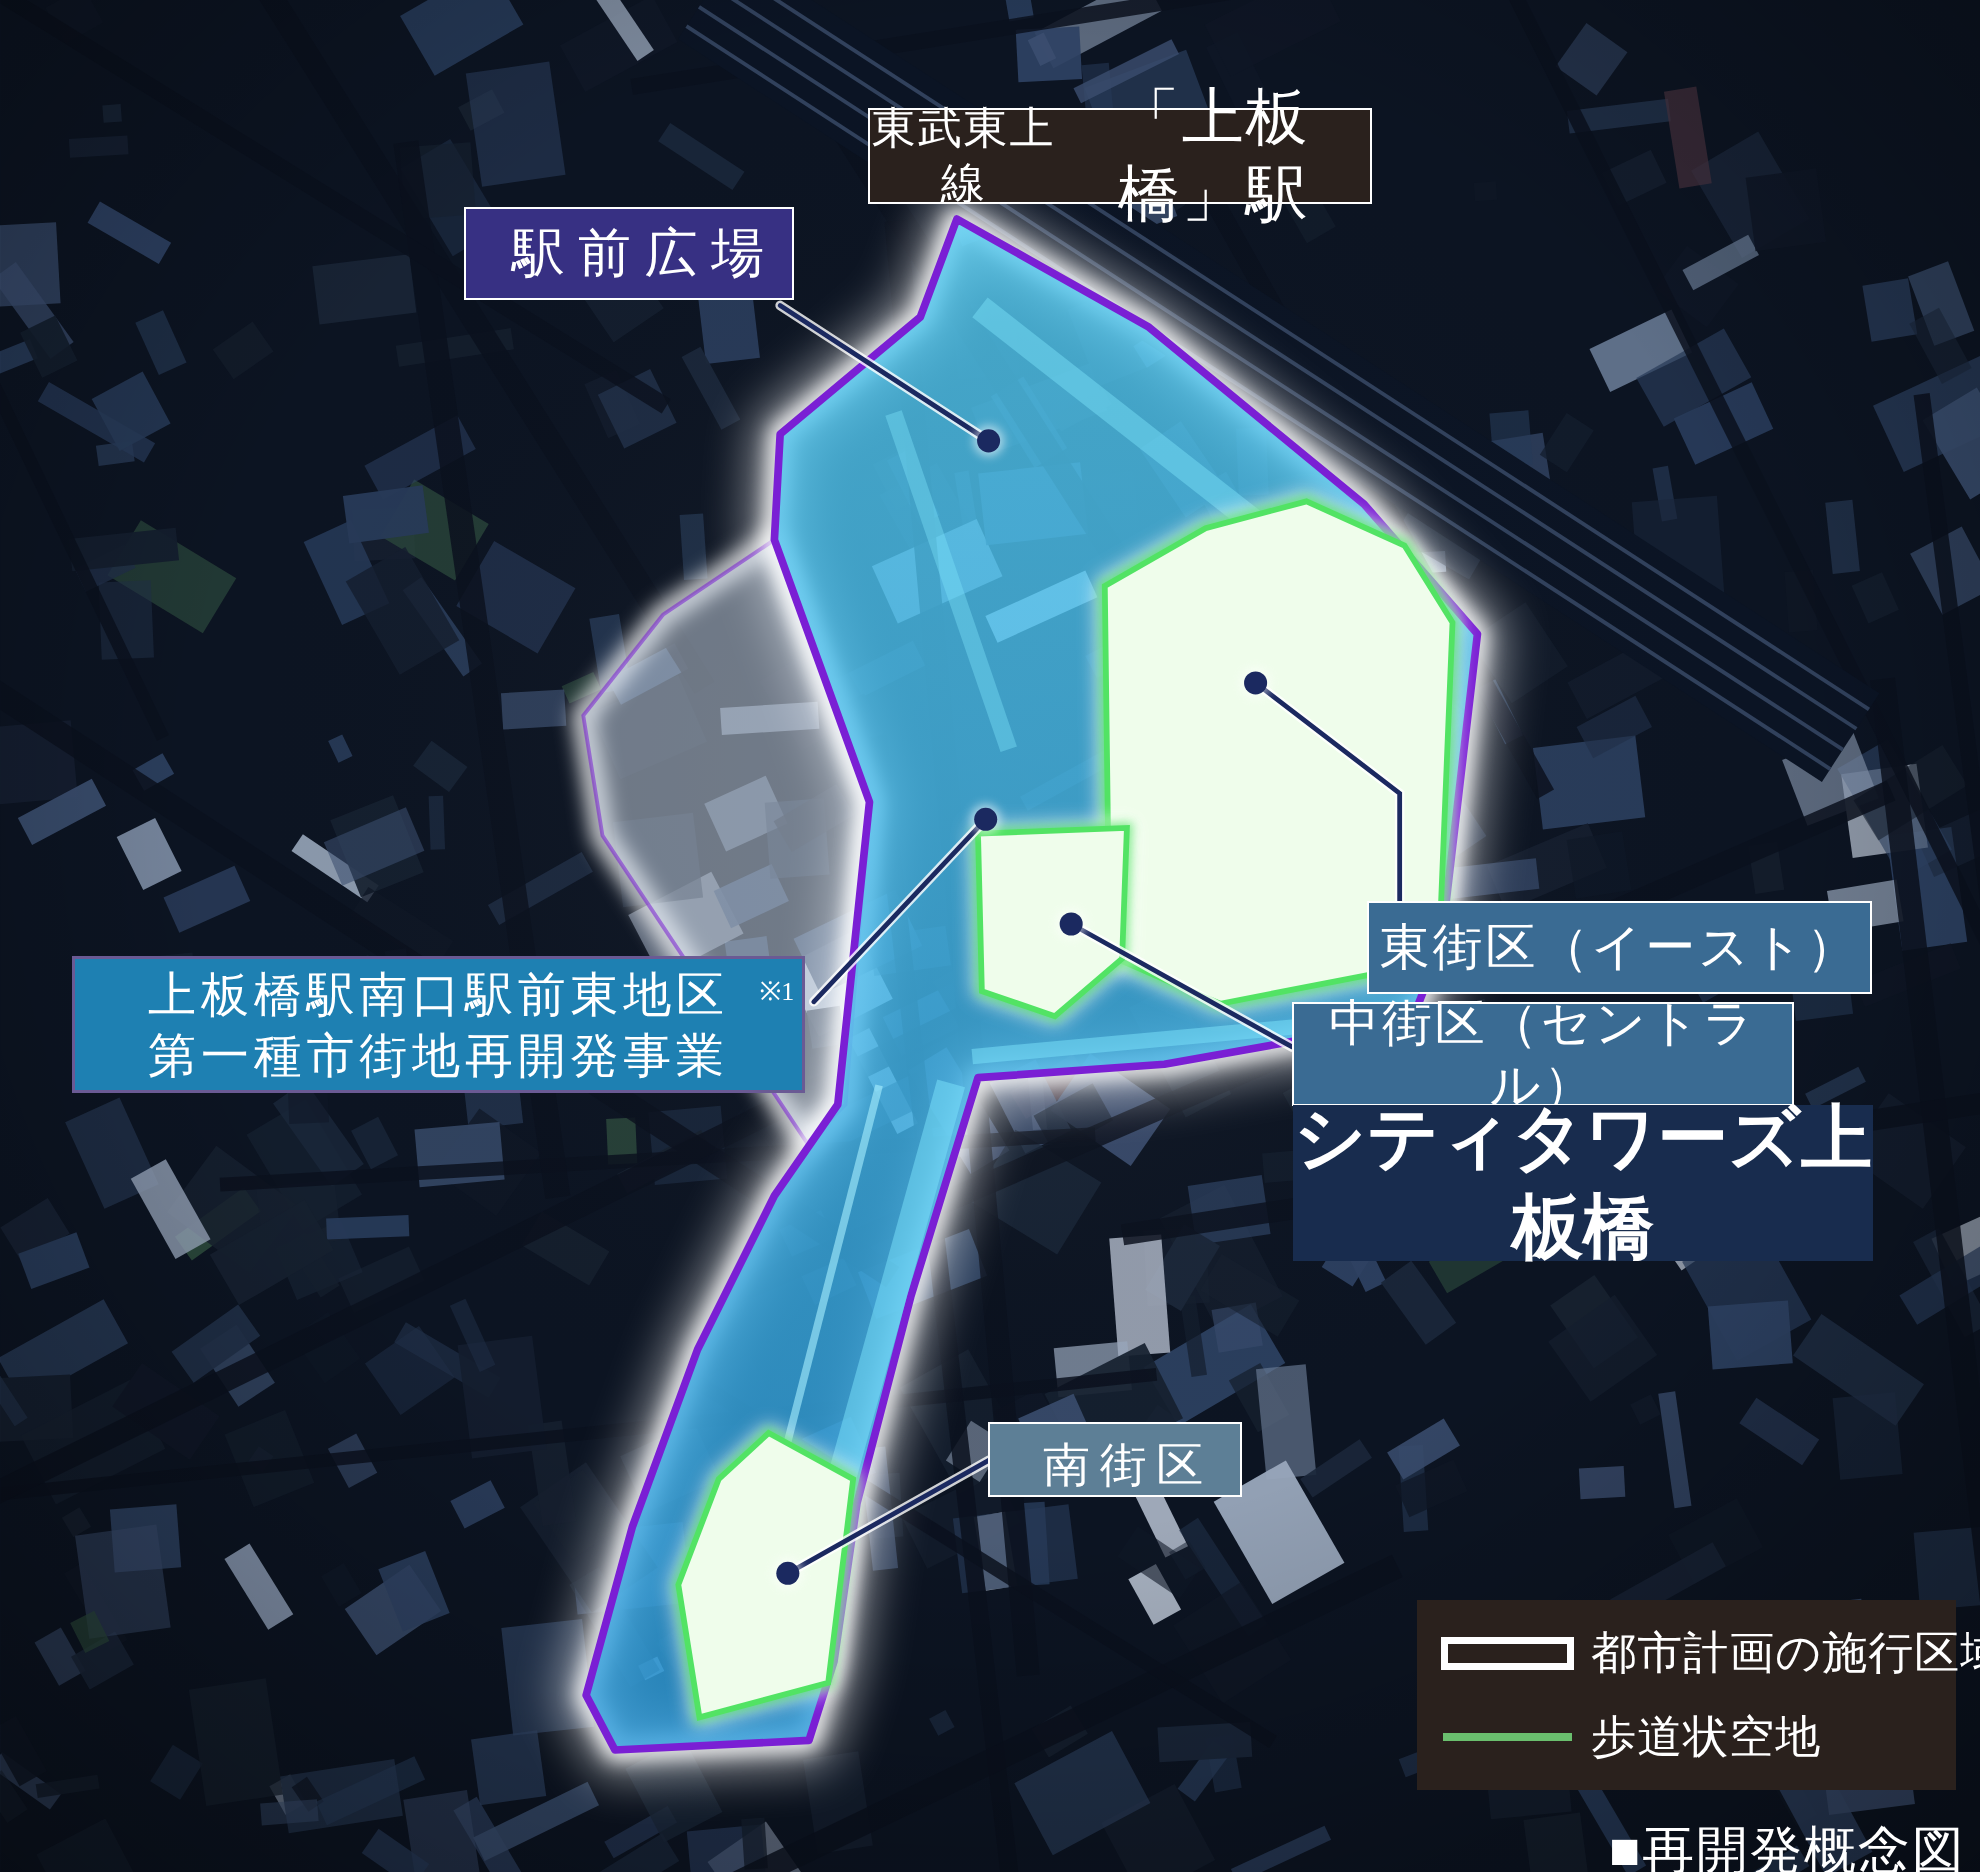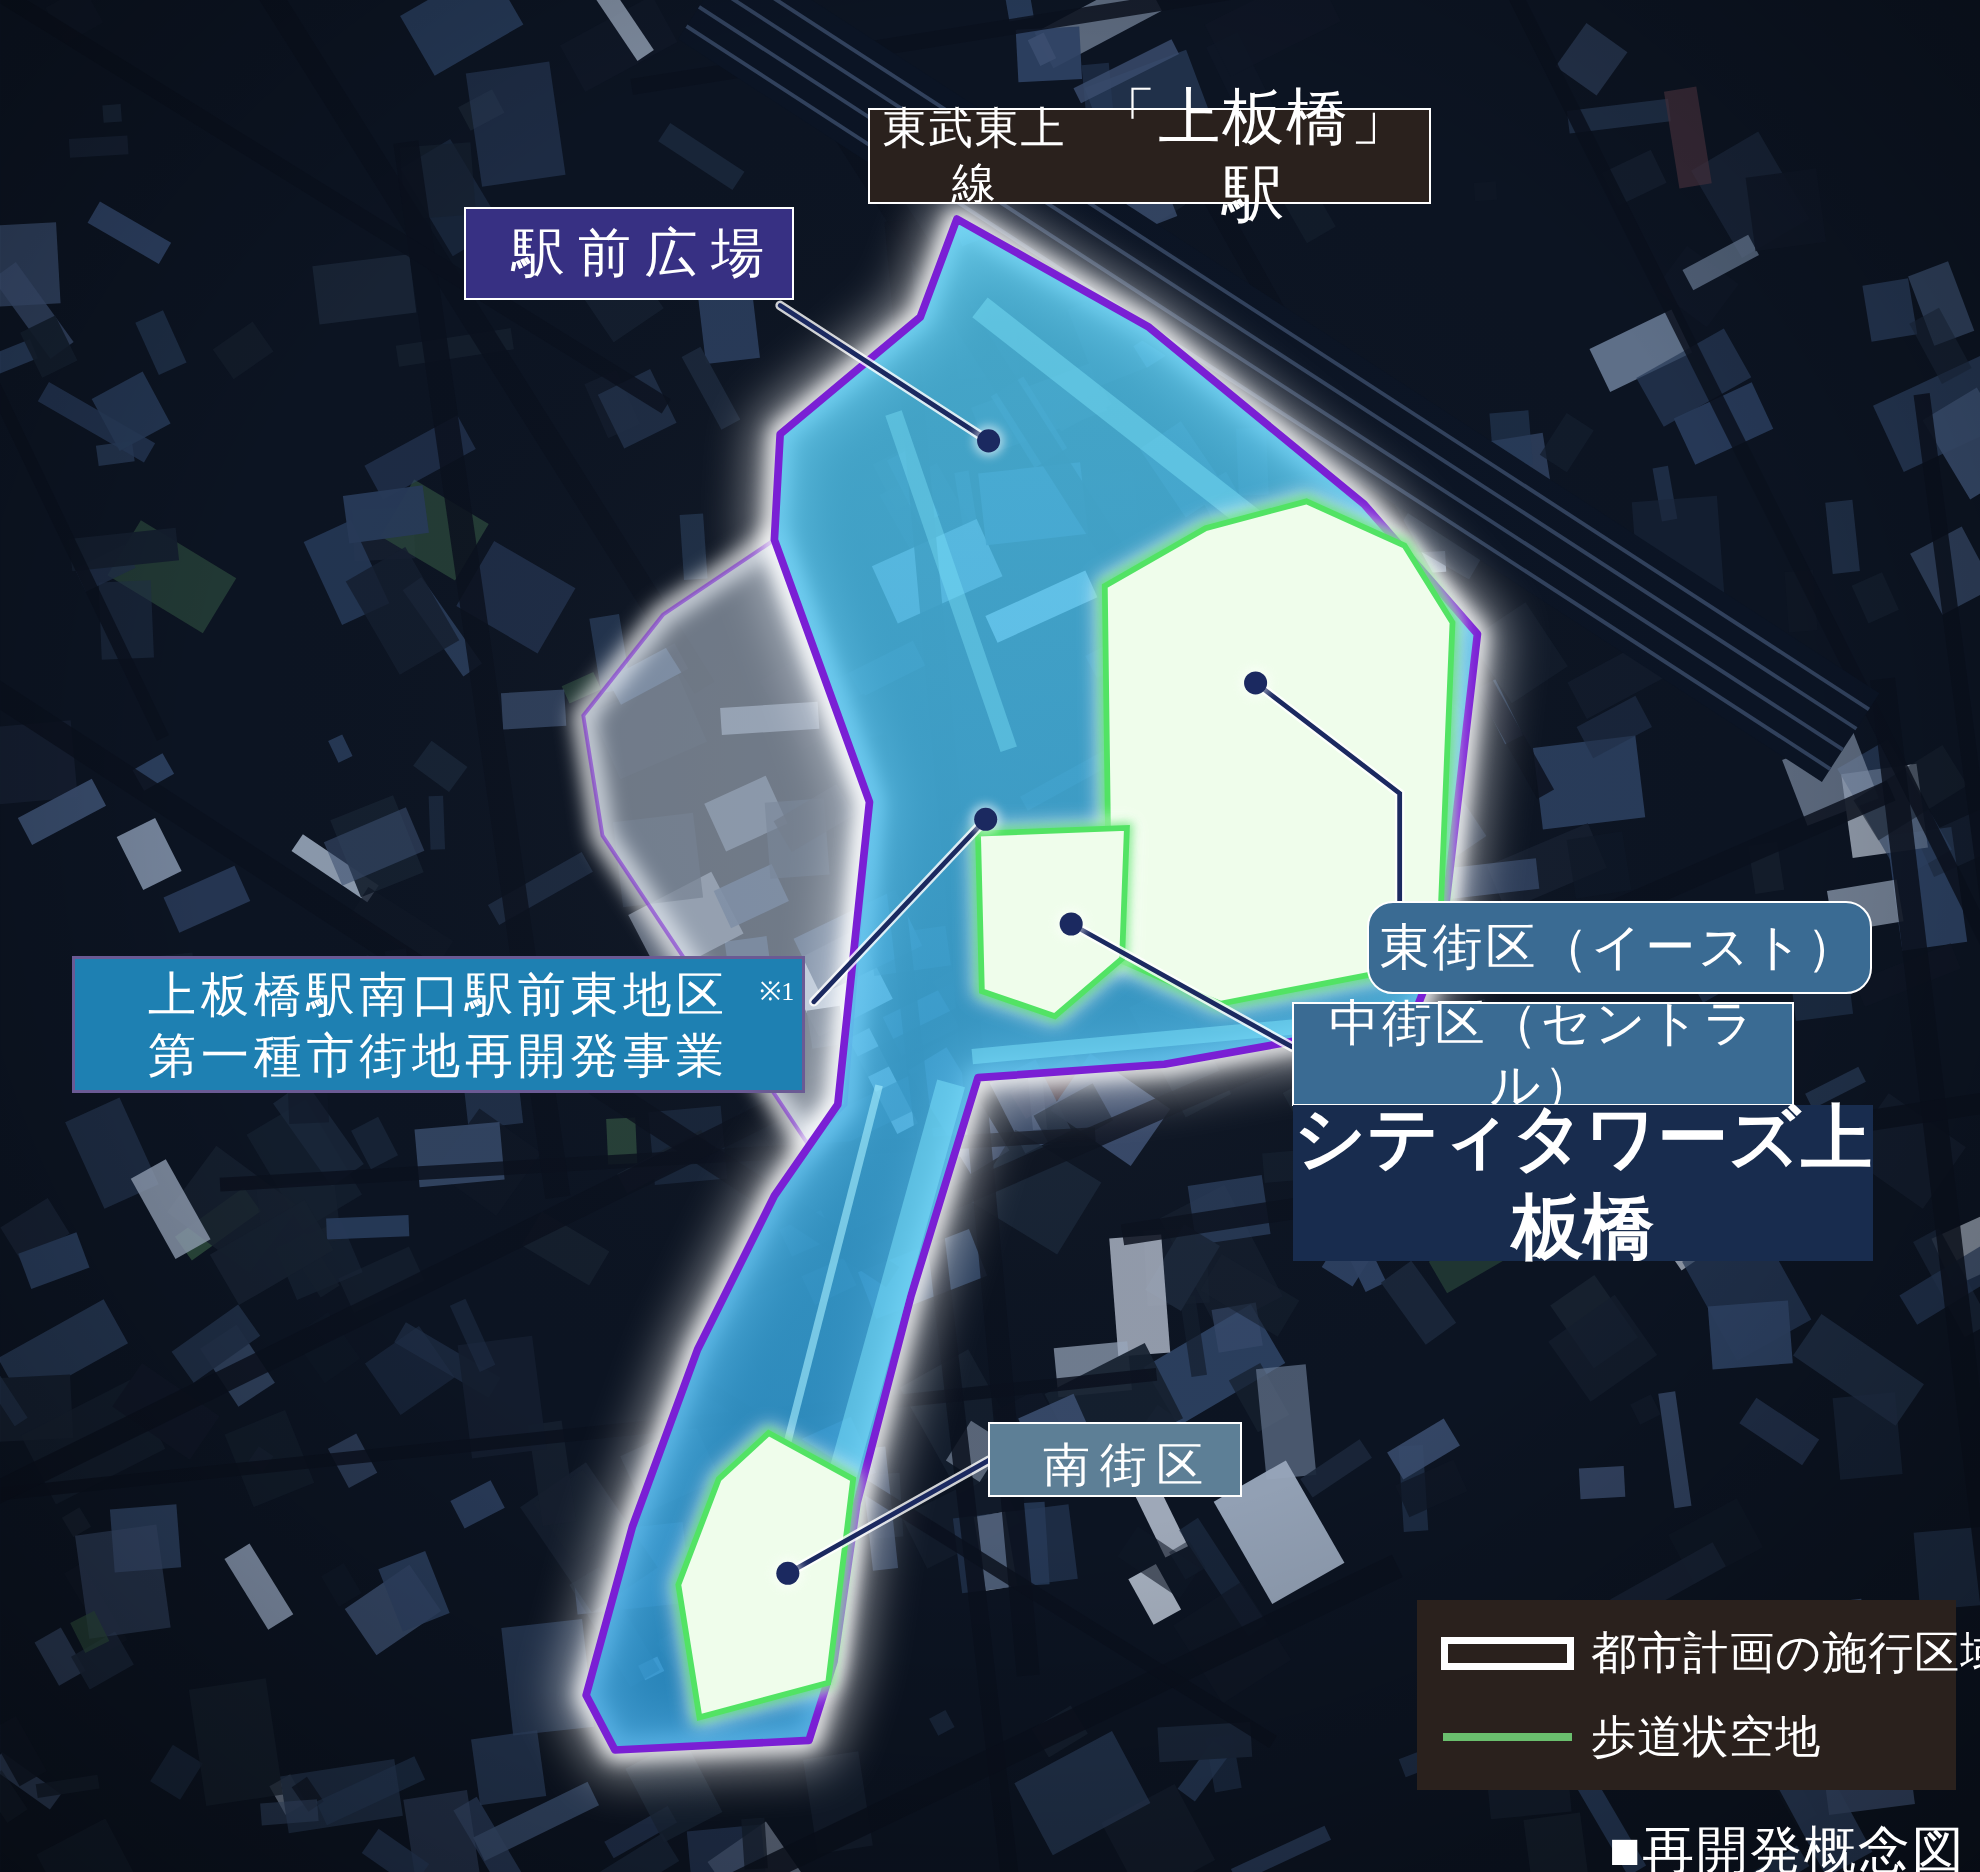--- a/index.html
+++ b/index.html
@@ -2,28 +2,28 @@
 <html><head>
 <meta charset="utf-8">
 <style>
   html,body{margin:0;padding:0;background:#000;}
   #stage{position:relative;width:1981px;height:1872px;overflow:hidden;background:#0c1422;
          font-family:"Liberation Serif","DejaVu Serif",serif;}
   #mapsvg{position:absolute;left:0;top:0;}
   .lbl{position:absolute;box-sizing:border-box;display:flex;align-items:center;justify-content:center;
        color:#ffffff;text-align:center;line-height:1.25;}
   .bordered{border:2.9px solid #ffffff;}
-  .lbl-station{left:868px;top:108px;width:563px;height:96px;background:#2a211d;letter-spacing:1.9px;}
+  .lbl-station{left:868px;top:108px;width:504px;height:96px;background:#2a211d;letter-spacing:1.9px;}
   .lbl-station .sm{font-size:44px;}
   .lbl-station .lg{font-size:62px;}
   .lbl-plaza{left:464px;top:207px;width:330px;height:93px;background:#373083;font-size:53px;letter-spacing:13.4px;padding-left:31px;}
   .lbl-district{left:72px;top:956px;width:733px;height:137px;background:#1e80b2;border:3.8px solid #6a5a94;
                 font-size:48px;letter-spacing:4.8px;flex-direction:column;line-height:61px;}
   .lbl-district .note{position:absolute;top:1.9px;right:7.7px;font-size:26px;letter-spacing:0;}
-  .lbl-east{left:1367px;top:901px;width:505px;height:93px;background:#3a6b93;font-size:50px;letter-spacing:2.9px;border-radius:26px;}
+  .lbl-east{left:1367px;top:901px;width:505px;height:93px;background:#3a6b93;font-size:50px;letter-spacing:2.9px;}
   .lbl-central{left:1292px;top:1002px;width:502px;height:104px;background:#3a6b93;font-size:50px;letter-spacing:2.9px;}
   .lbl-project{left:1293px;top:1105px;width:580px;height:156px;background:#182c4e;font-size:71px;font-weight:bold;letter-spacing:0px;}
   .lbl-south{left:988px;top:1422px;width:254px;height:75px;background:#5d7f96;font-size:47px;letter-spacing:9.6px;padding-left:26px;align-items:flex-end;}
   .legend{position:absolute;left:1417px;top:1600px;width:539px;height:190px;background:#2a211d;}
   .legend-row{position:absolute;left:0;width:100%;height:48px;display:flex;align-items:center;}
   .legend-row.r1{top:29px;}
   .legend-row.r2{top:113px;}
   .legend-sym{margin-left:24px;width:133px;display:flex;align-items:center;justify-content:center;}
   .sym-rect{width:133px;height:33px;border:7.7px solid #ffffff;box-sizing:border-box;}
   .sym-line{width:129px;height:8.6px;background:#6abf6e;}

